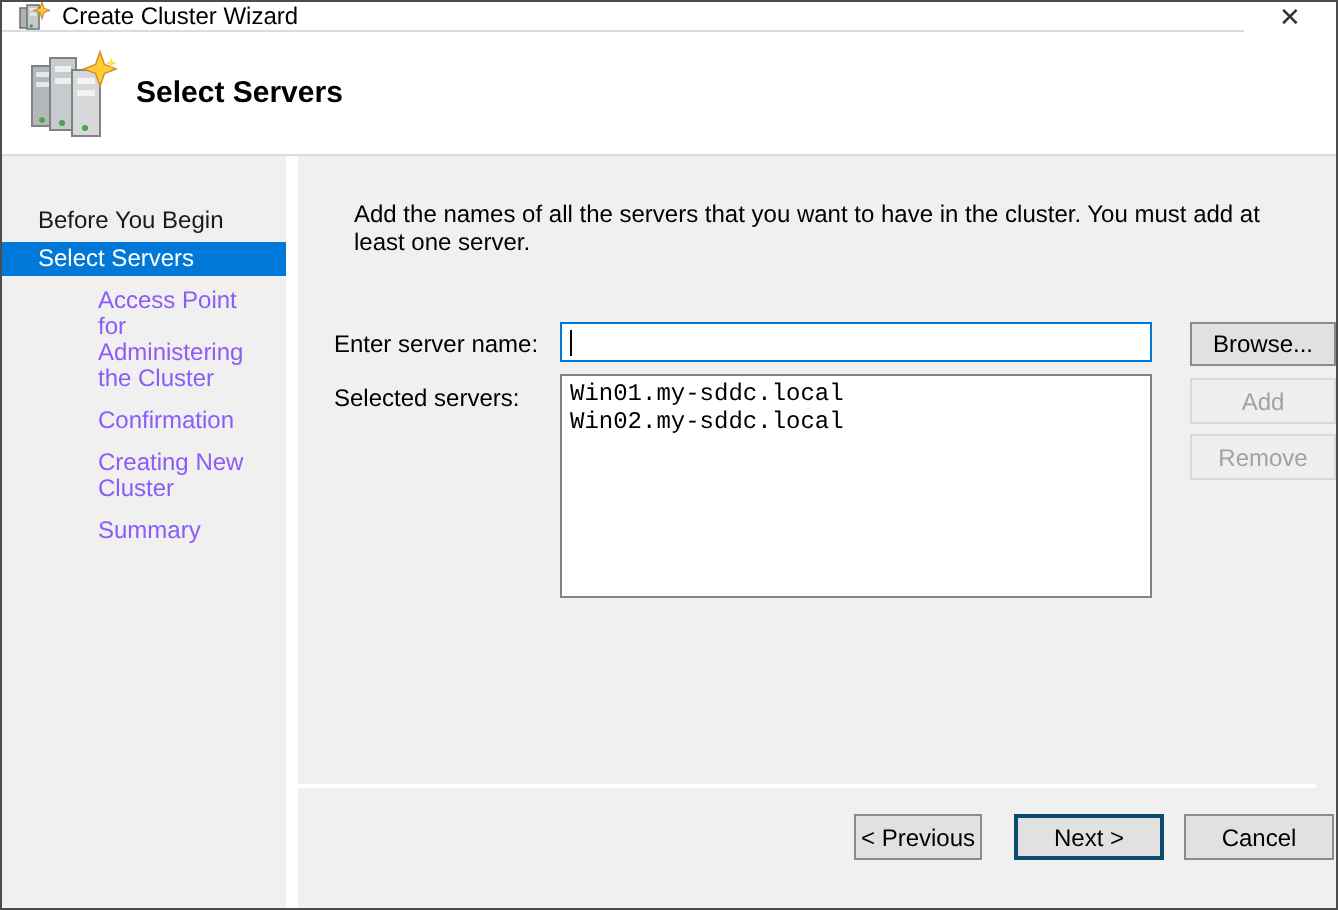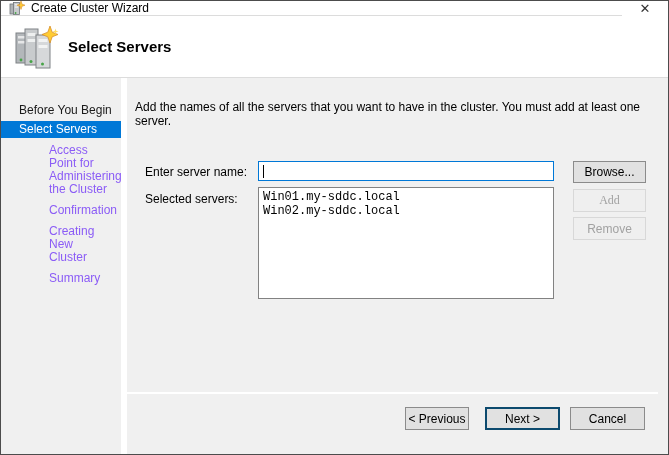--- a/index.html
+++ b/index.html
@@ -36,39 +36,39 @@
     border-bottom:1px solid #dcdcdc;
     display:flex; align-items:center;
     flex:0 0 auto;
   }
   .header .big-icon { margin-left:13px; width:46px; height:46px; flex:0 0 auto; }
   .header .page-title { margin-left:8px; font-size:15px; font-weight:bold; color:#000; }
 
   
   .body { flex:1 1 auto; display:flex; background:#f0f0f0; min-height:0; }
 
-  .sidebar { width:120px; background:#f0f0f0; padding-top:26px; flex:0 0 auto; }
+  .sidebar { width:142px; background:#f0f0f0; padding-top:26px; flex:0 0 auto; }
   .nav-item {
     font-size:12px; line-height:13px;
     padding-left:18px; padding-right:8px;
     margin-bottom:8px; color:#1a1a1a;
   }
   .nav-item.selected {
     background:#0078d7; color:#ffffff;
     padding-top:2px; padding-bottom:2px;
     margin-top:-4px; margin-bottom:6px;
   }
   .nav-item.disabled { color:#8b5cf6;padding-left:48px; }
 
   .v-divider { width:6px; background:#ffffff; flex:0 0 auto; }
 
   .content { flex:1 1 auto; position:relative; background:#f0f0f0; }
 
   .instruction {
-    position:absolute; left:8px; top:22px; right:16px;
+    position:absolute; left:28px; top:22px; right:16px;
     font-size:12px; color:#000;
   }
 
   .field-label { position:absolute; font-size:12px; color:#000; }
   .lbl-server { left:18px; top:87px; }
   .lbl-selected { left:18px; top:114px; }
 
   .input-wrap {
     position:absolute; left:131px; top:83px; width:296px; height:20px;
     background:#ffffff; border:1px solid #0078d7;
@@ -93,21 +93,21 @@
 
   .btn {
     position:absolute; height:23px; width:73px;
     background:#e1e1e1; border:1px solid #8b8b8b;
     font-family:"Liberation Sans","DejaVu Sans",sans-serif;
     font-size:12px; color:#000;
     display:flex; align-items:center; justify-content:center;
     cursor:default;
   }
   .btn-browse { left:446px; top:83px; height:22px; }
-  .btn-add { left:446px; top:111px;font-family:Liberation Serif, serif; }
+  .btn-add { left:446px; top:111px; }
   .btn-remove { left:446px; top:139px; }
   .btn.disabled { background:#efefef; border-color:#d8d8d8; color:#a2a2a2; }
 
   .h-separator {
     position:absolute; left:0; right:10px; top:314px; height:2px;
     background:#ffffff;
   }
 
   .btn-previous { left:278px; top:329px; width:64px; }
   .btn-next { left:358px; top:329px; width:75px; border:2px solid #0c4a6e; }

